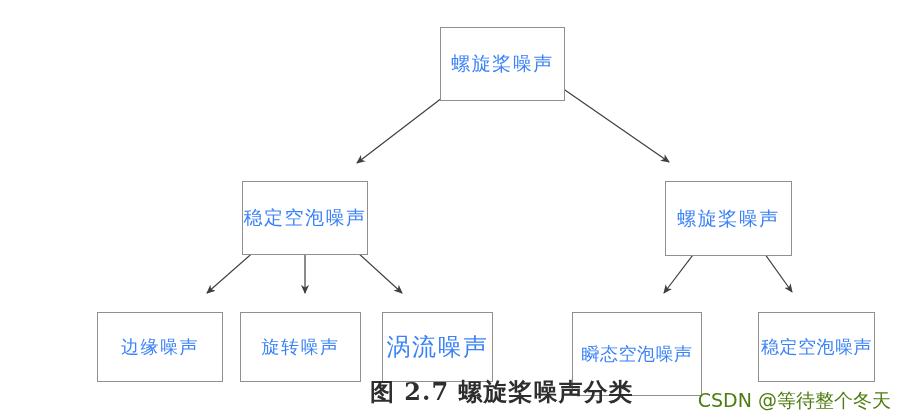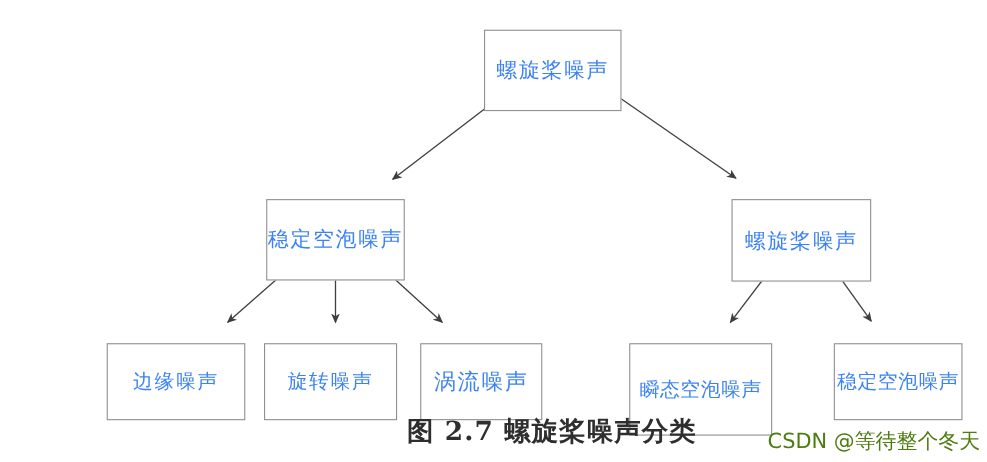--- a/index.html
+++ b/index.html
@@ -29,21 +29,21 @@
     color: #3b82f6;
     letter-spacing: 1.5px;
     white-space: nowrap;
     margin-top: 14px;
   }
   .node-root        { left: 440px; top: 13px;  width: 125px; height: 74px; }
   .node-noncav      { left: 242px; top: 167px; width: 126px; height: 74px; }
   .node-cav         { left: 665px; top: 167px; width: 127px; height: 75px; }
   .node-edge        { left: 97px;  top: 298px; width: 126px; height: 70px; font-size: 18px; }
   .node-rotation    { left: 240px; top: 298px; width: 121px; height: 70px; font-size: 18px; }
-  .node-vortex      { left: 382px; top: 298px; width: 111px; height: 70px; font-size: 20px; }
+  .node-vortex      { left: 382px; top: 298px; width: 111px; height: 70px; font-size: 24px; }
   .node-transient   { left: 572px; top: 298px; width: 130px; height: 84px; font-size: 18px; letter-spacing: 0.5px; }
   .node-stable      { left: 758px; top: 298px; width: 117px; height: 70px; font-size: 18px; letter-spacing: 0.5px; }
   .caption {
     position: absolute;
     left: 370px;
     top: 376px;
     font-size: 24px;
     font-weight: bold;
     color: #2e2e2e;
     letter-spacing: 1px;

